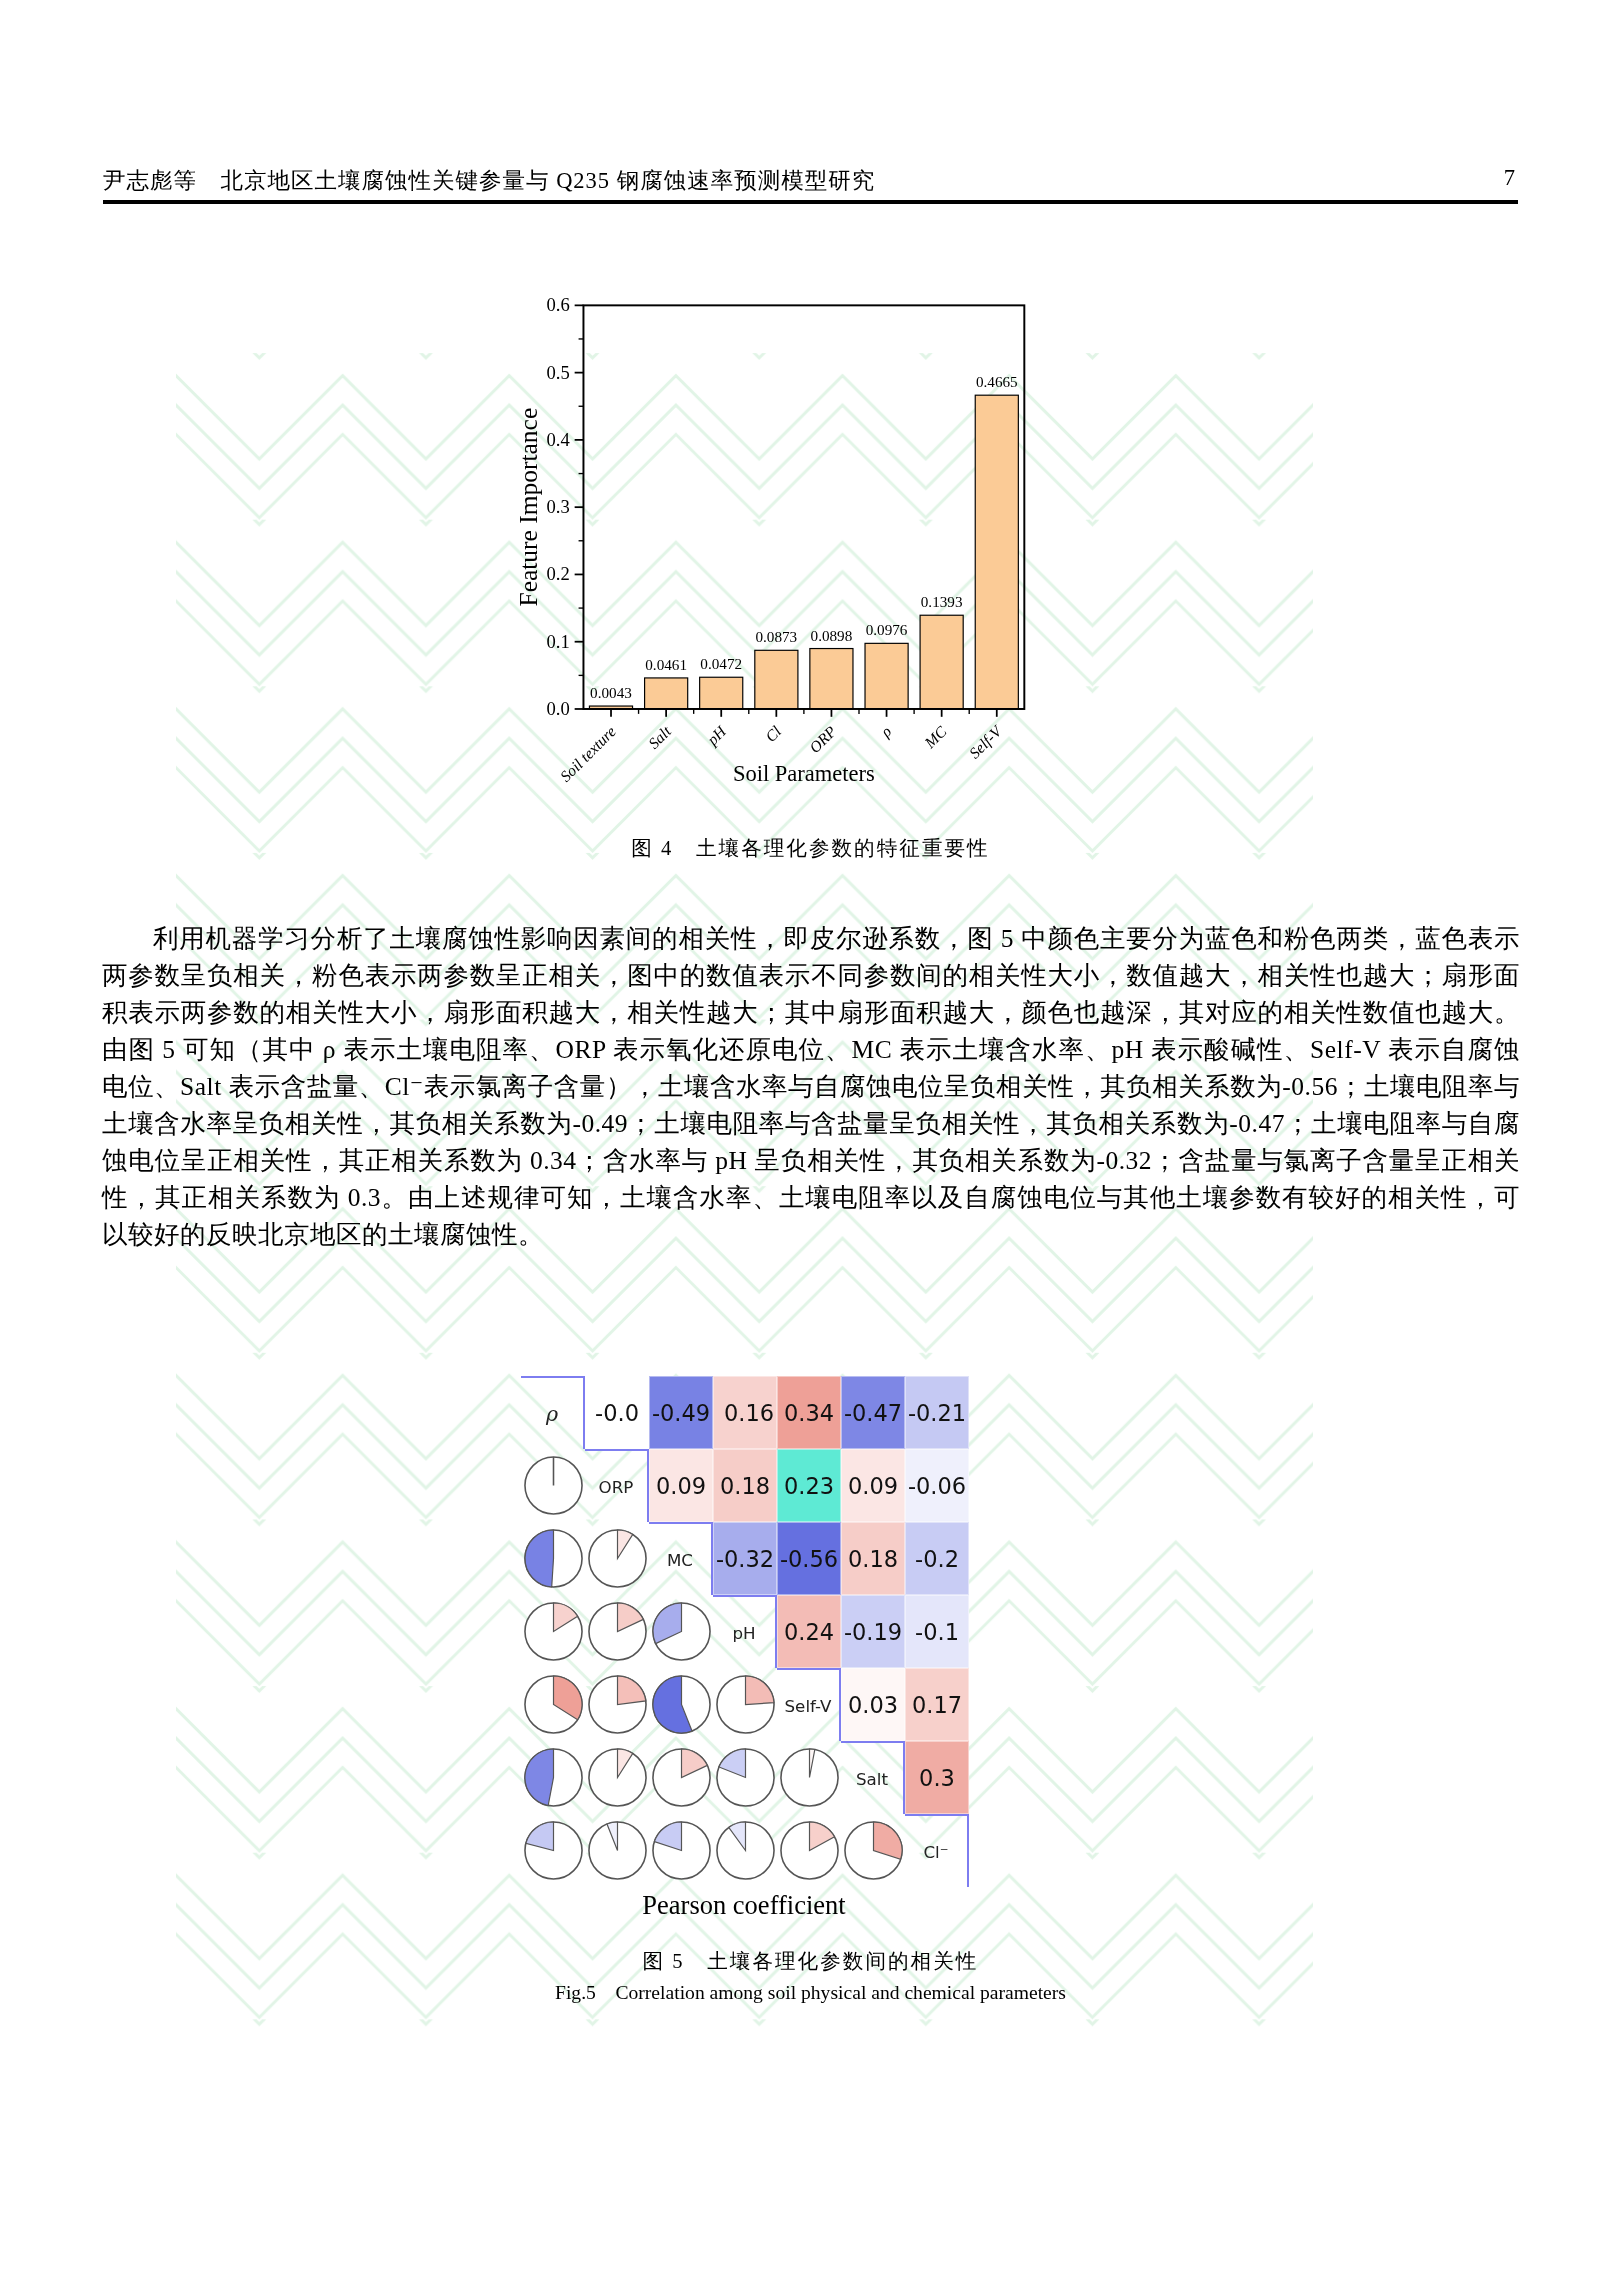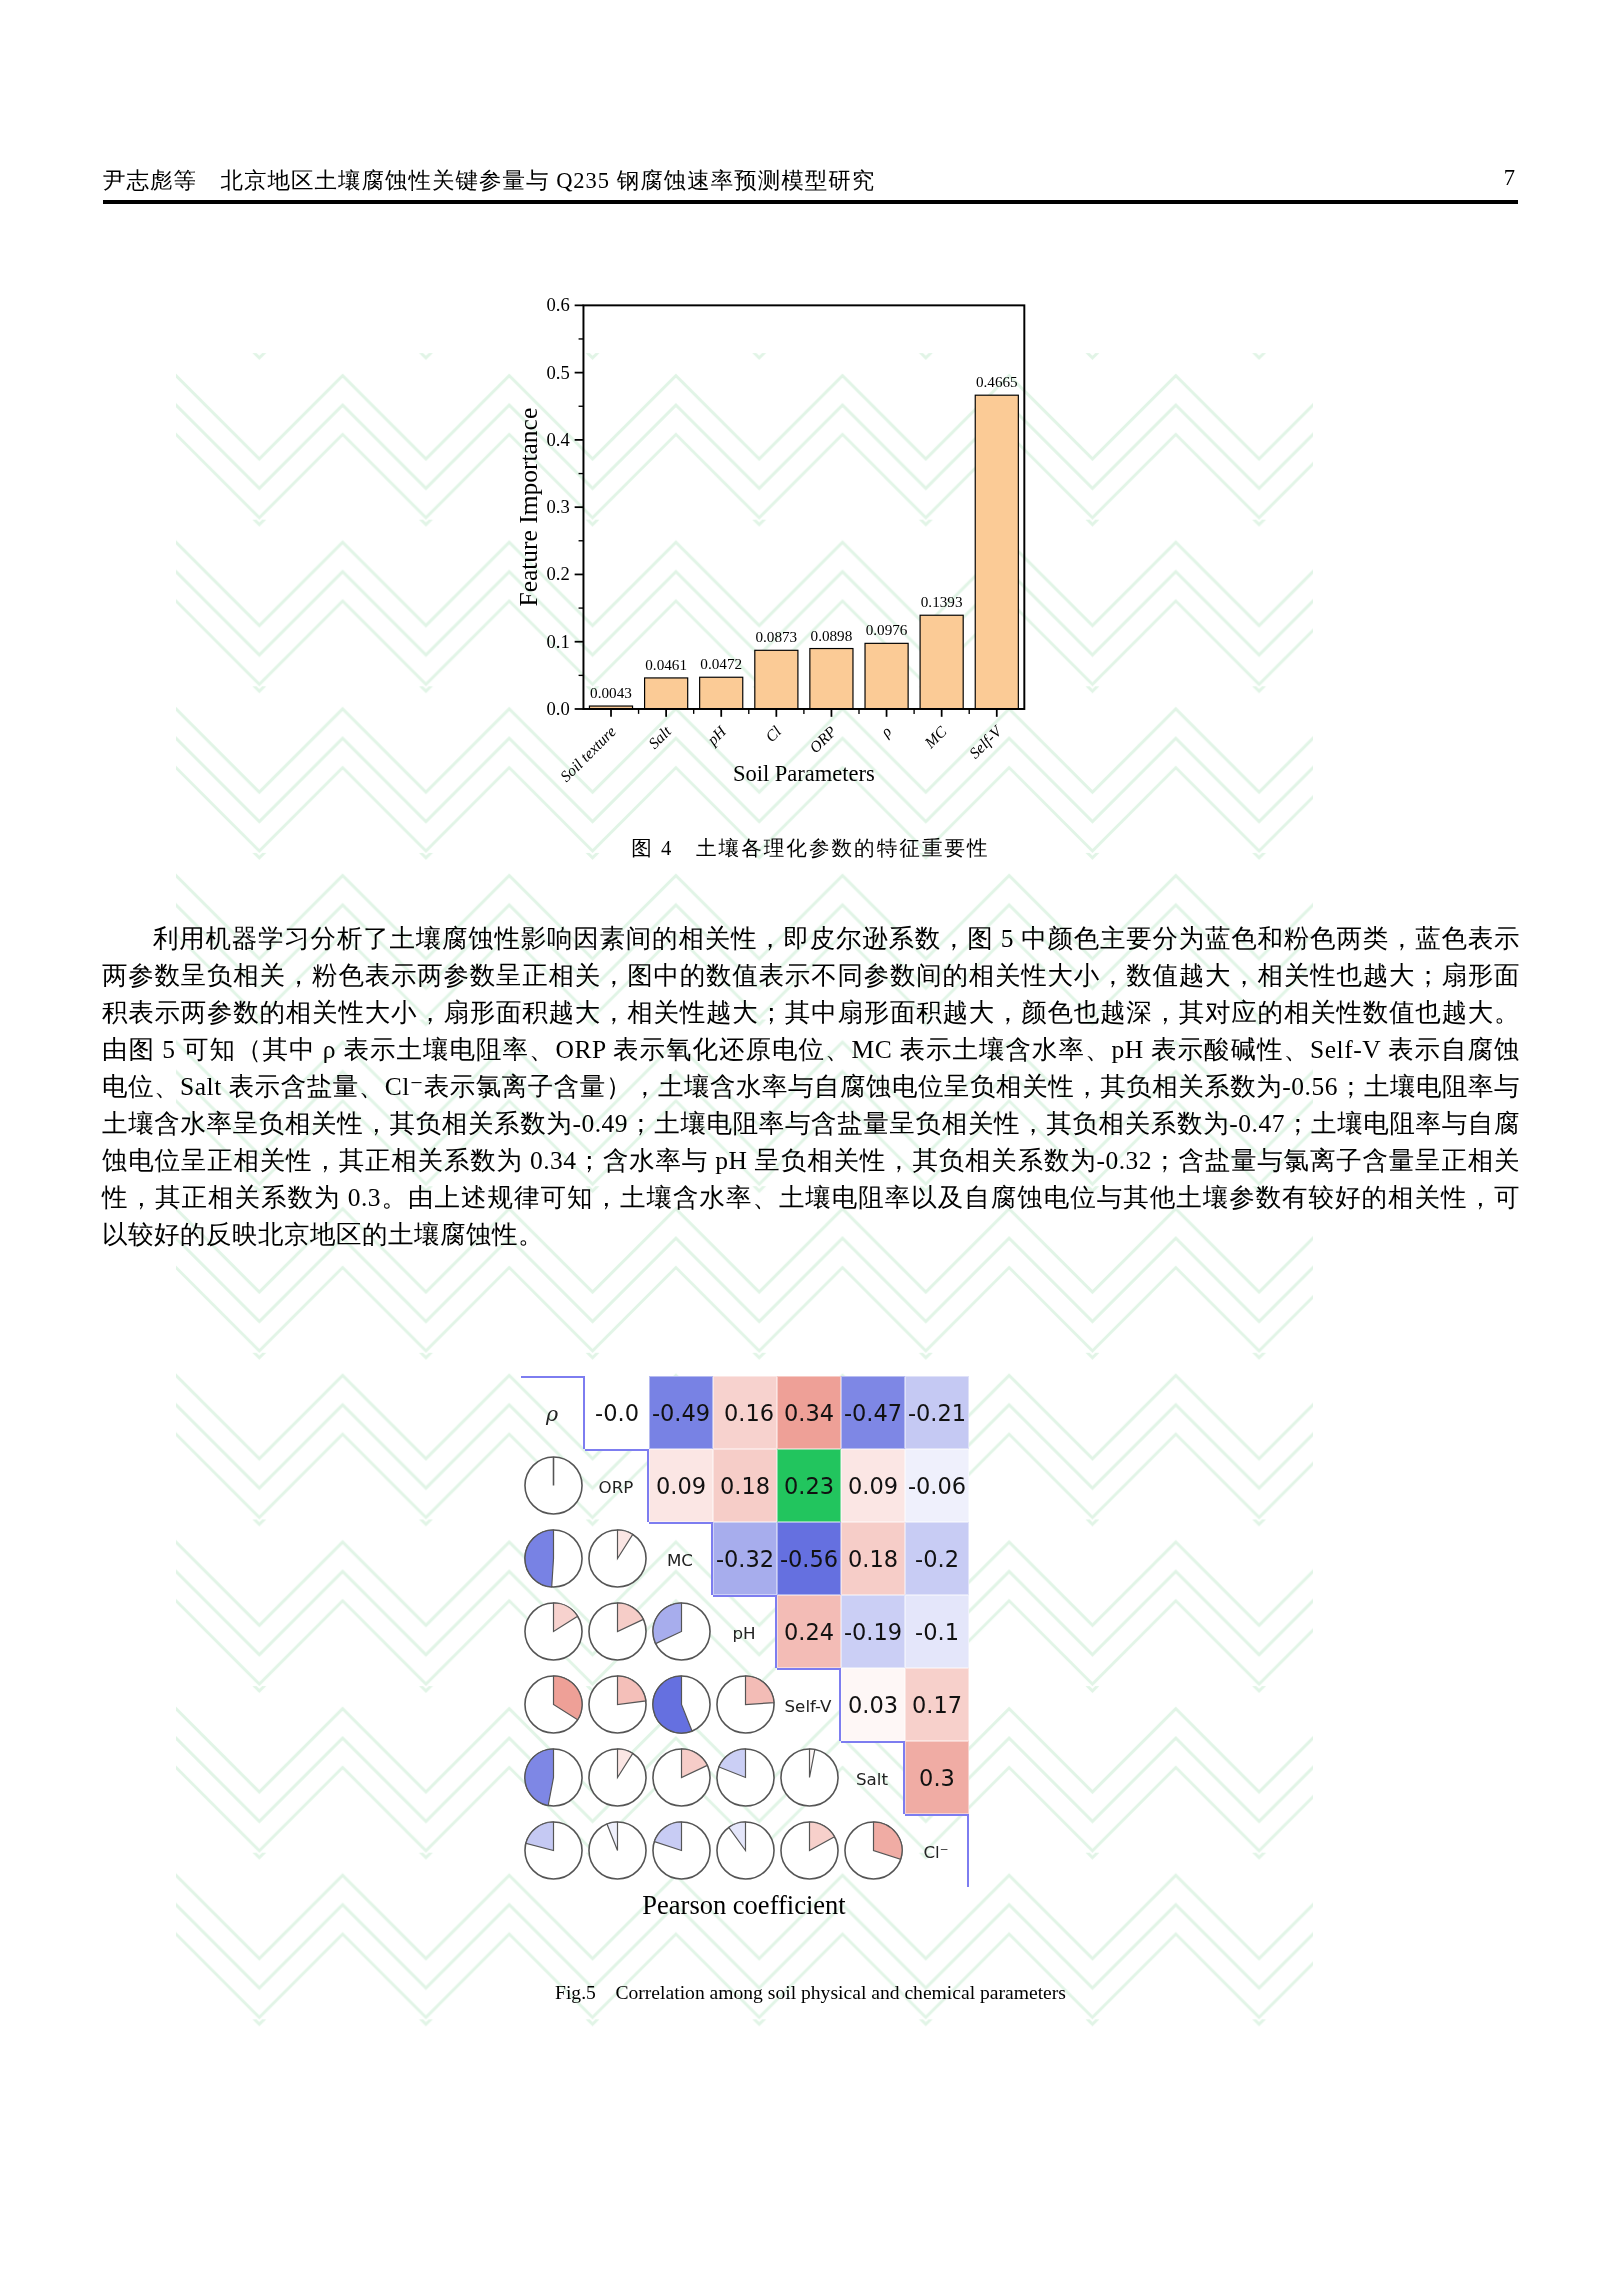--- a/index.html
+++ b/index.html
@@ -136,21 +136,21 @@
         <svg width="61" height="61" viewBox="0 0 62 62">
           <circle cx="31" cy="31" r="29" fill="#ffffff" stroke="#555555" stroke-width="1.6"></circle>
           <line x1="31" y1="31" x2="31" y2="2" stroke="#555555" stroke-width="1.6"></line>
         </svg>
       </div>
       <div class="mcell diag">
         <span>ORP</span>
       </div>
       <div class="mcell val" style="background: rgb(251, 230, 228);">0.09</div>
       <div class="mcell val" style="background: rgb(246, 205, 200);">0.18</div>
-      <div class="mcell val" style="background: #22c55e;">0.23</div>
+      <div class="mcell val" style="background: #5eead4;">0.23</div>
       <div class="mcell val" style="background: rgb(251, 230, 228);">0.09</div>
       <div class="mcell val" style="background: rgb(239, 240, 252);">-0.06</div>
       <div class="mcell">
         <svg width="61" height="61" viewBox="0 0 62 62">
           <circle cx="31" cy="31" r="29" fill="#ffffff" stroke="#555555" stroke-width="1.6"></circle>
           <path d="M31,31 L31,2 A29,29 0 0 0 29.18,59.94 Z" fill="rgb(120,130,228)" stroke="#555555" stroke-width="1.2"></path>
         </svg>
       </div>
       <div class="mcell">
         <svg width="61" height="61" viewBox="0 0 62 62">
@@ -286,16 +286,17 @@
         <svg width="61" height="61" viewBox="0 0 62 62">
           <circle cx="31" cy="31" r="29" fill="#ffffff" stroke="#555555" stroke-width="1.6"></circle>
           <path d="M31,31 L31,2 A29,29 0 0 1 58.58,39.96 Z" fill="rgb(240,172,164)" stroke="#555555" stroke-width="1.2"></path>
         </svg>
       </div>
       <div class="mcell diag">
         <span>Cl⁻</span>
       </div>
     </div>
   <div class="pearson">Pearson coefficient</div>
+  <div class="cap cap-zh5">图 5　土壤各理化参数间的相关性</div>
   <div class="cap cap-en5">Fig.5　Correlation among soil physical and chemical parameters</div>
 
 </div>
 
 
 </body></html>

